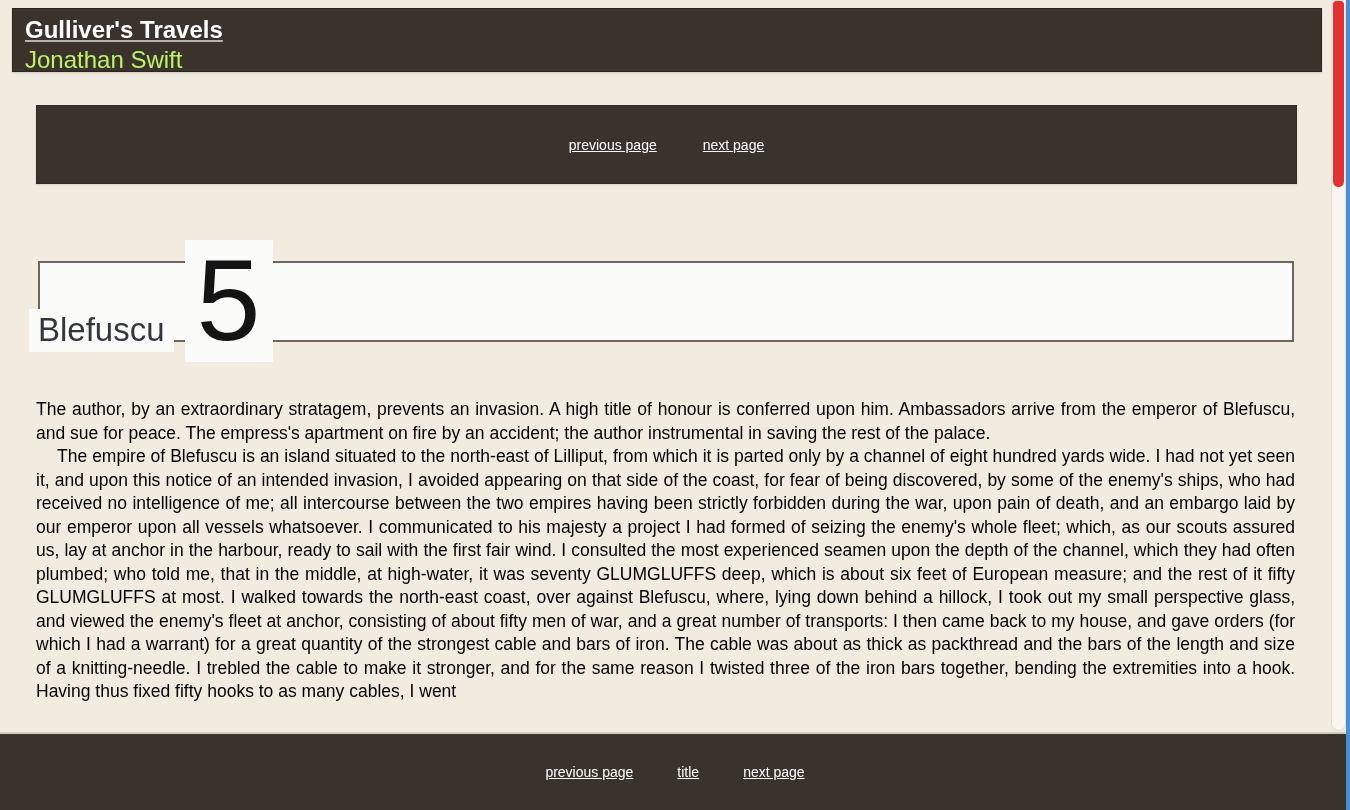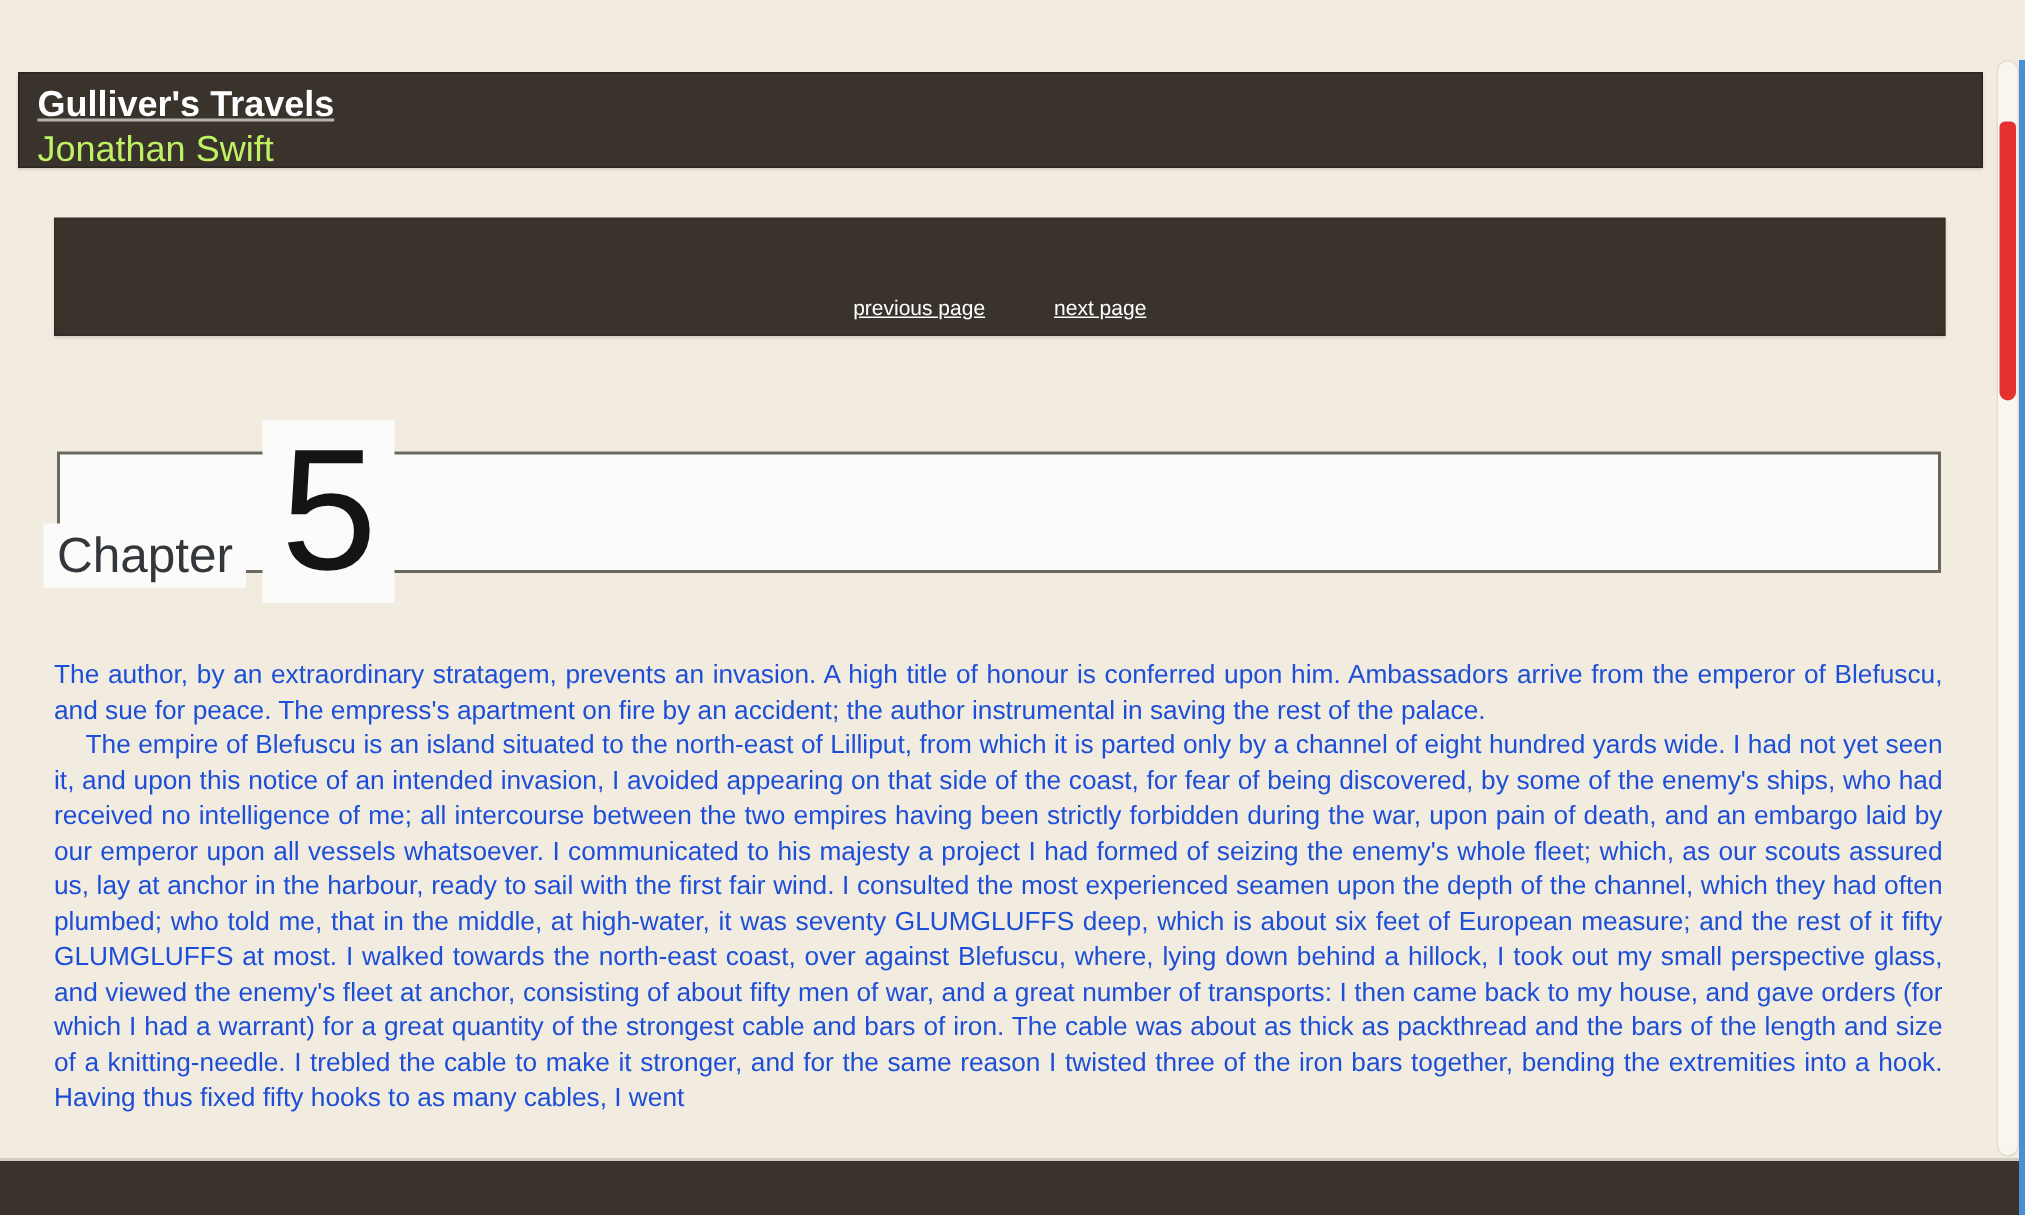--- a/index.html
+++ b/index.html
@@ -1,15 +1,15 @@
 <!DOCTYPE html>
 <html><head>
 <meta charset="utf-8">
 <style>
-  * { box-sizing: border-box; margin-top: 40px; }
+  * { box-sizing: border-box; }
   html, body { margin: 0; padding: 0; }
   body {
     width: 1350px; height: 810px;
     background: #f1ecdf;
     overflow: hidden;
     position: relative;
     font-family: "Liberation Sans", sans-serif;
   }
 
   
@@ -83,21 +83,21 @@
   }
 
   
   .body-text {
     position: absolute; left: 36px; top: 398px;
     width: 1259px;
     height: 412px;
     overflow: hidden;
     text-align: justify;
     font-size: 17.5px; line-height: 23.5px;
-    color: #1d4ed8;
+    color: #000000;
   }
   .para { margin: 0; }
   .para.indented { text-indent: 21px; }
 
   
   .bottom-bar {
     position: absolute; left: 0; top: 732px;
     width: 1350px; height: 78px;
     background: #3a332c;
     border-top: 2px solid #cfccc0;
@@ -142,21 +142,21 @@
   </header>
 
   <nav class="top-nav">
     <a class="nav-link">previous page</a>
     <a class="nav-link">next page</a>
   </nav>
 
   <main class="content">
     <div class="chapter-box">
       <h2 class="chapter-title">
-        <span class="chapter-word">Chapter</span>
+        <span class="chapter-word">Blefuscu</span>
         <span class="chapter-num">5</span>
       </h2>
     </div>
 
     <div class="body-text">
       <p class="para">The author, by an extraordinary stratagem, prevents an invasion. A high title of honour is conferred upon him. Ambassadors arrive from the emperor of Blefuscu, and sue for peace. The empress's apartment on fire by an accident; the author instrumental in saving the rest of the palace.</p>
       <p class="para indented">The empire of Blefuscu is an island situated to the north-east of Lilliput, from which it is parted only by a channel of eight hundred yards wide. I had not yet seen it, and upon this notice of an intended invasion, I avoided appearing on that side of the coast, for fear of being discovered, by some of the enemy's ships, who had received no intelligence of me; all intercourse between the two empires having been strictly forbidden during the war, upon pain of death, and an embargo laid by our emperor upon all vessels whatsoever. I communicated to his majesty a project I had formed of seizing the enemy's whole fleet; which, as our scouts assured us, lay at anchor in the harbour, ready to sail with the first fair wind. I consulted the most experienced seamen upon the depth of the channel, which they had often plumbed; who told me, that in the middle, at high-water, it was seventy GLUMGLUFFS deep, which is about six feet of European measure; and the rest of it fifty GLUMGLUFFS at most. I walked towards the north-east coast, over against Blefuscu, where, lying down behind a hillock, I took out my small perspective glass, and viewed the enemy's fleet at anchor, consisting of about fifty men of war, and a great number of transports: I then came back to my house, and gave orders (for which I had a warrant) for a great quantity of the strongest cable and bars of iron. The cable was about as thick as packthread and the bars of the length and size of a knitting-needle. I trebled the cable to make it stronger, and for the same reason I twisted three of the iron bars together, bending the extremities into a hook. Having thus fixed fifty hooks to as many cables, I went</p>
     </div>
   </main>
 

